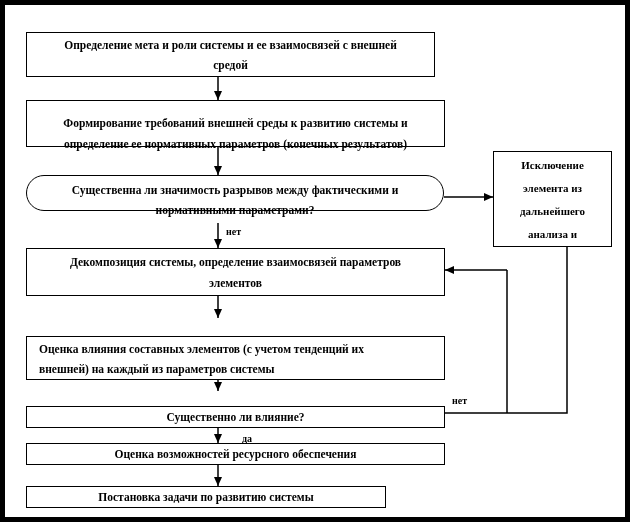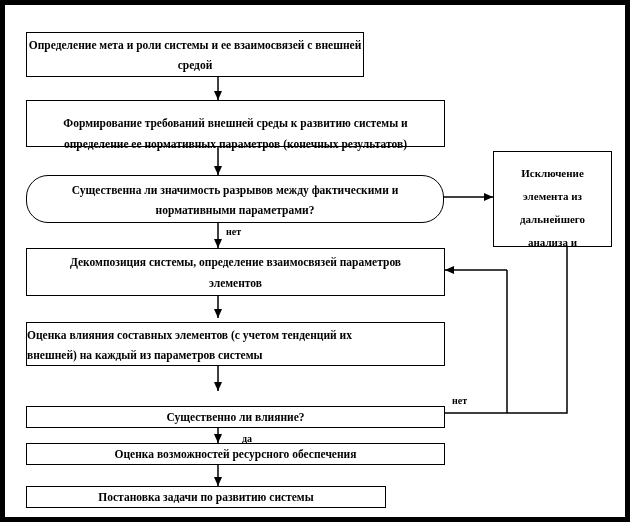--- a/index.html
+++ b/index.html
@@ -22,30 +22,30 @@
   .fbox {
     position:absolute;
     border:1.5px solid #000000;
     background:#ffffff;
     box-sizing:border-box;
     text-align:center;
     font-size:11.5px;
     z-index:2;
   }
   .fbox .bline { white-space:nowrap; }
-  .box1 { left:26px; top:32px;  width:338px; height:45px; line-height:20px; padding-top:2px; }
+  .box1 { left:26px; top:32px;  width:409px; height:45px; line-height:20px; padding-top:2px; }
   .box2 { left:26px; top:100px; width:419px; height:47px; line-height:21px; padding-top:12px; }
-  .box3 { left:26px; top:175px; width:418px; height:48px; line-height:20px; padding-top:4px;border-radius:22px; }
+  .box3 { left:26px; top:175px; width:418px; height:36px; line-height:20px; padding-top:4px;border-radius:22px; }
   .box4 { left:26px; top:248px; width:419px; height:48px; line-height:21px; padding-top:3px; }
-  .box5 { left:26px; top:322px; width:419px; height:44px; line-height:20px; padding-top:2px;
-          text-align:left; padding-right:12px; }
+  .box5 { left:26px; top:336px; width:419px; height:44px; line-height:20px; padding-top:2px;
+          text-align:left; padding-left:12px; padding-right:12px; }
   .box6 { left:26px; top:406px; width:419px; height:22px; line-height:19px; padding-top:1px; }
   .box7 { left:26px; top:443px; width:419px; height:22px; line-height:19px; padding-top:1px; }
   .box8 { left:26px; top:486px; width:360px; height:22px; line-height:19px; padding-top:1px; }
-  .sidebox { left:493px; top:151px; width:119px; height:96px; line-height:23px; padding-top:10px; font-size:11px; }
+  .sidebox { left:493px; top:151px; width:119px; height:96px; line-height:23px; padding-top:2px; font-size:11px; }
   .lbl {
     position:absolute;
     font-size:10px;
     line-height:13px;
     z-index:3;
     white-space:nowrap;
   }
   .lbl-no1 { left:226px; top:225px; }
   .lbl-yes { left:242px; top:415px;margin-top:17px; }
   .lbl-no2 { left:452px; top:394px; }

